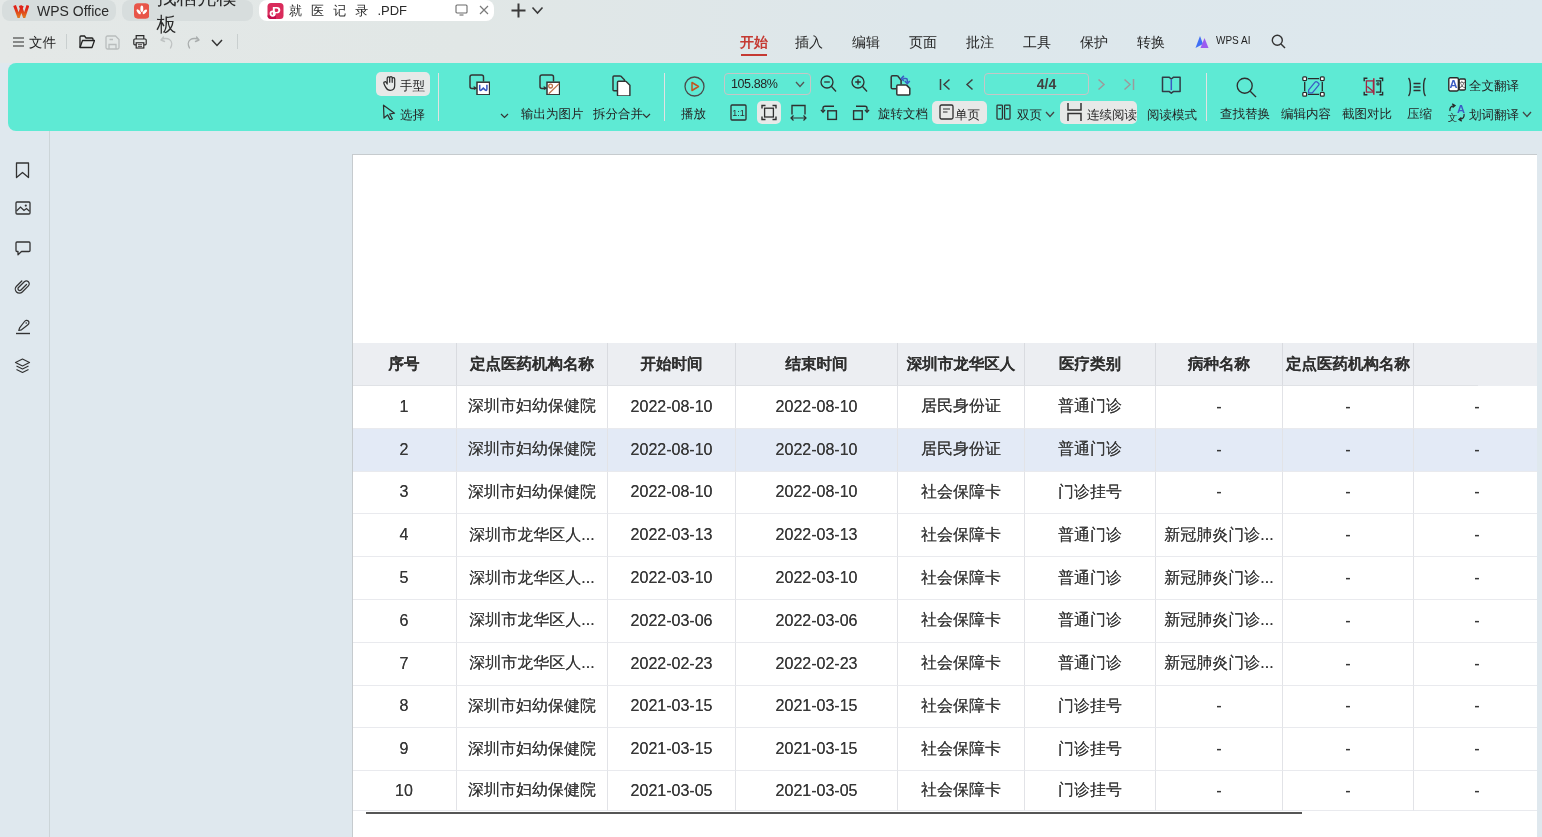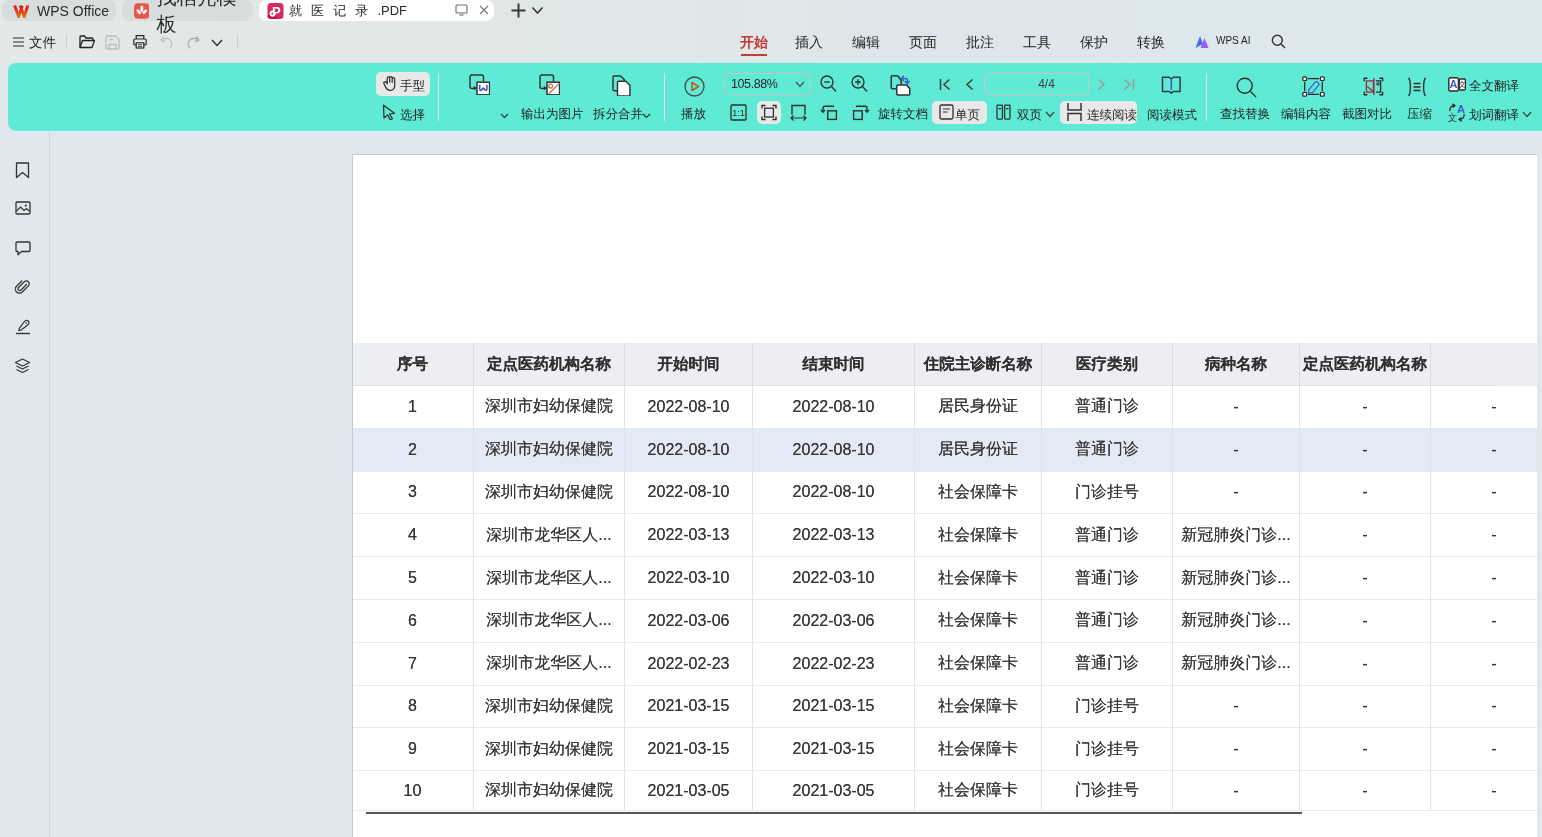--- a/index.html
+++ b/index.html
@@ -32,21 +32,21 @@
 
 
 #tbl { position:absolute; left:-1px; top:188px; width:1192px; filter:blur(0.45px); color:#373737; text-shadow:0 0 0.55px #4a4a4a; }
 .trow { position:relative; display:flex; width:1192px; }
 .trow > div { flex:none; display:flex; align-items:center; justify-content:center; font-size:16px;
   border-right:1px solid #e2e3e7; border-bottom:1px solid #e9eaee; overflow:hidden; white-space:nowrap; }
 .trow > div:last-child { border-right:none; }
 #thead { background:#eceef2; font-weight:bold; color:#2f2f2f; }
 #thead > div { border-right:1px solid #d9dbe0; border-bottom:1px solid #e0e2e6; font-size:15.5px; }
 .blue { background:#e3eaf6; }
-.c1{width:122px;} .c2{width:151px;} .c3{width:128px;} .c4{width:162px;} .c5{width:127px;}
+.c1{width:105px;} .c2{width:151px;} .c3{width:128px;} .c4{width:162px;} .c5{width:127px;}
 .c6{width:131px;} .c7{width:127px;} .c8{width:131px;} .c9{width:127px;} .c10{width:64px;border-right:none !important;}
 #darkline { position:absolute; left:13px; top:657px; width:936px; height:2px; background:#565656; }
 #thead{height:43px;} .r{height:42.8px;} .rlast{height:40.2px;}
 </style>
 </head>
 <body>
 <div id="topbar">
   <div class="tab" id="tab1" style="left:2px;width:114px;">
     <svg style="margin-left:11px" width="16" height="14" viewBox="0 0 16 14">
         <defs>
@@ -235,21 +235,21 @@
       <path d="M14.8 7 L17.3 9.6 L19.8 7" fill="none" stroke="#3b5cc4" stroke-width="1.5"></path>
     </svg>
   <div class="tbtxt" style="left:870px;top:43px;">旋转文档</div>
 
   <svg class="abs" style="left:931px;top:15px" width="12" height="13" viewBox="0 0 12 13">
       <path d="M1.5 1 L1.5 12 M10.5 1.5 L5 6.5 L10.5 11.5" fill="none" stroke="#3f3f3f" stroke-width="1.5"></path>
     </svg>
   <svg class="abs" style="left:957px;top:15px" width="9" height="13" viewBox="0 0 9 13">
       <path d="M7.5 1.5 L2 6.5 L7.5 11.5" fill="none" stroke="#3f3f3f" stroke-width="1.5"></path>
     </svg>
-  <div class="abs" style="left:976px;top:10px;width:105px;height:22px;border:1px solid #c6c6c6;border-radius:4px;text-align:center;font-size:12px;font-weight:normal;color:#424242;line-height:21px;padding-left:20px;">4/4</div>
+  <div class="abs" style="left:976px;top:10px;width:105px;height:22px;border:1px solid #c6c6c6;border-radius:4px;text-align:center;font-size:14px;font-weight:bold;color:#424242;line-height:21px;padding-left:20px;">4/4</div>
   <svg class="abs" style="left:1089px;top:15px" width="9" height="13" viewBox="0 0 9 13">
       <path d="M1.5 1.5 L7 6.5 L1.5 11.5" fill="none" stroke="#9b9b9b" stroke-width="1.5"></path>
     </svg>
   <svg class="abs" style="left:1115px;top:15px" width="12" height="13" viewBox="0 0 12 13">
       <path d="M1.5 1.5 L7 6.5 L1.5 11.5 M10.5 1 L10.5 12" fill="none" stroke="#9b9b9b" stroke-width="1.5"></path>
     </svg>
   <svg class="abs" style="left:1153px;top:12px" width="21" height="20" viewBox="0 0 21 20">
       <path d="M1.5 2.2 L8 2.2 L10.3 4 L12.6 2.2 L19.1 2.2 L19.1 16.4 L12.6 16.4 L10.3 18.2 L8 16.4 L1.5 16.4 Z" fill="none" stroke="#323b45" stroke-width="1.5" stroke-linejoin="round"></path>
       <path d="M10.3 4.4 L10.3 15.2" stroke="#3b5cc4" stroke-width="1.5"></path>
     </svg>
@@ -349,21 +349,21 @@
         <path d="M8.5 1 L15.5 4.5 L8.5 8 L1.5 4.5 Z M2.5 8 L8.5 11 L14.5 8 M2.5 11.5 L8.5 14.5 L14.5 11.5" fill="none" stroke="#333" stroke-width="1.2" stroke-linejoin="round"></path>
       </svg>
   </div>
   <div id="page">
     <div id="tbl">
       <div class="trow" id="thead">
         <div class="c1">序号</div>
           <div class="c2">定点医药机构名称</div>
           <div class="c3">开始时间</div>
           <div class="c4">结束时间</div>
-          <div class="c5">住院主诊断名称</div>
+          <div class="c5">深圳市龙华区人</div>
           <div class="c6">医疗类别</div>
           <div class="c7">病种名称</div>
           <div class="c8">定点医药机构名称</div>
           <div class="c10"></div>
       </div>
       <div class="trow r">
           <div class="c1">1</div>
           <div class="c2">深圳市妇幼保健院</div>
           <div class="c3">2022-08-10</div>
           <div class="c4">2022-08-10</div>

